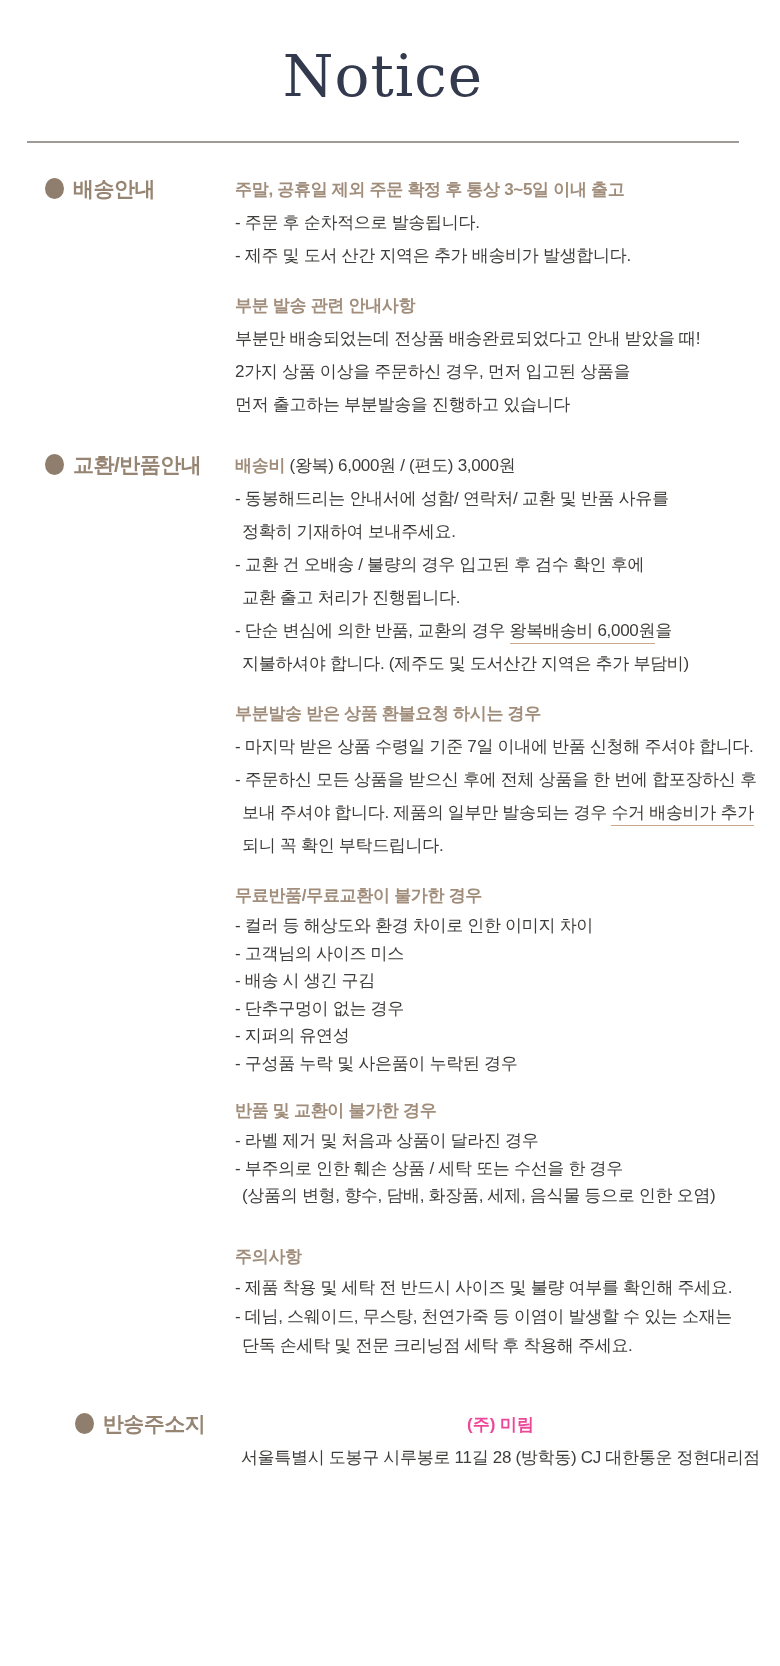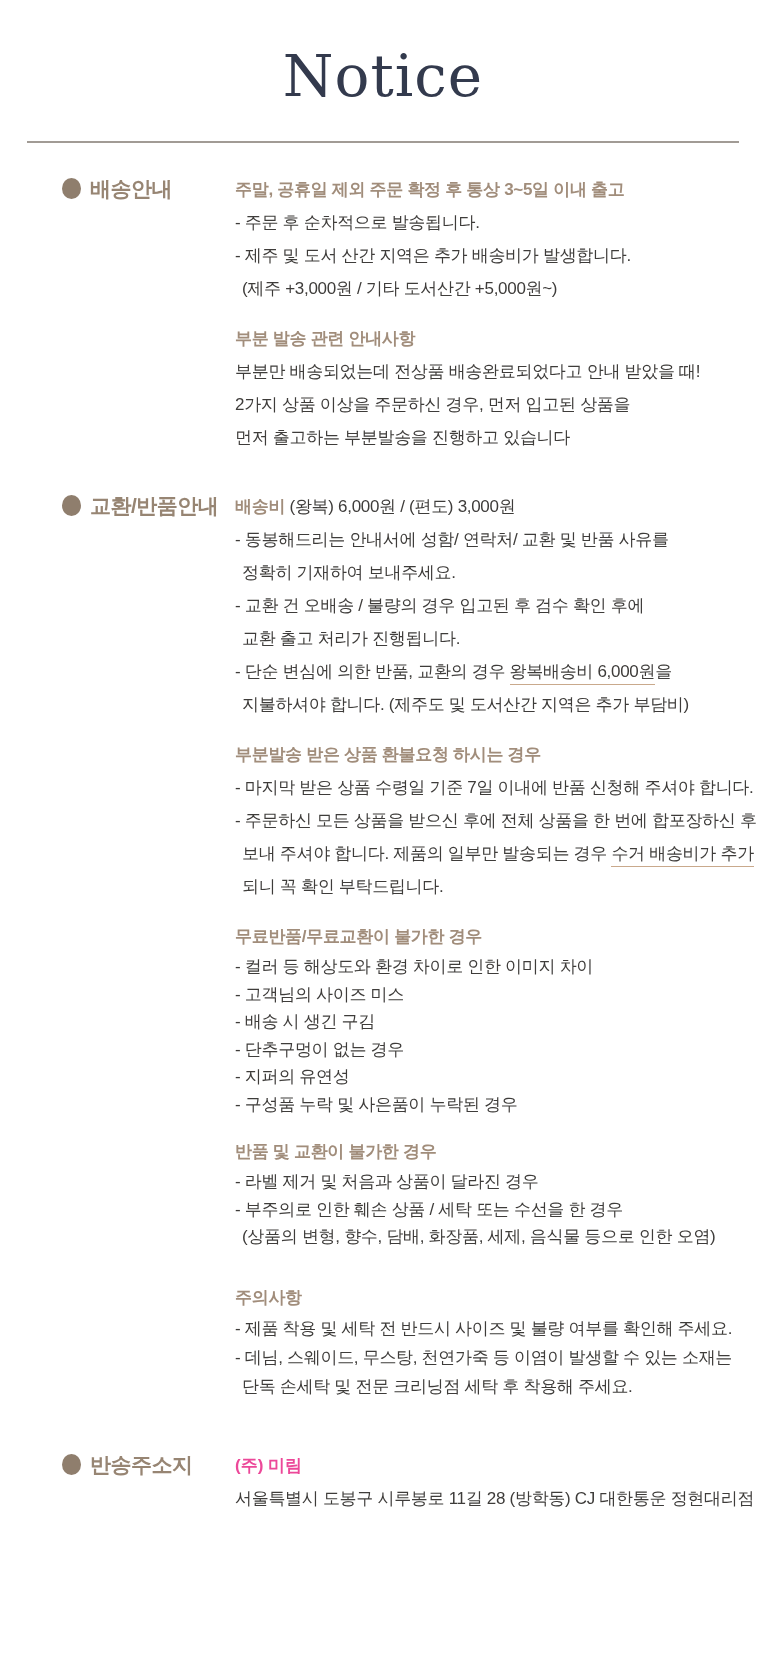--- a/index.html
+++ b/index.html
@@ -27,27 +27,27 @@
     border: none;
     border-top: 2px solid #a19b95;
     margin: 27px 27px 0 27px;
   }
 
   .section {
     display: flex;
     align-items: flex-start;
   }
   .section.first { margin-top: 30px; }
-  .section.second { margin-top: 36px; }
-  .section.third { margin-top: 48px; }
+  .section.second { margin-top: 28px; }
+  .section.third { margin-top: 48px; text-align: center; }
 
   .col-label {
     width: 235px;
     flex: 0 0 235px;
-    padding-left: 62px;
+    padding-left: 45px;
     padding-top: 2px;
     white-space: nowrap;
   }
   .bullet {
     display: inline-block;
     width: 19px;
     height: 21px;
     border-radius: 50%;
     background: #8f7e6d;
     vertical-align: -3px;
@@ -109,21 +109,20 @@
   <hr class="divider">
 
   <section class="section first">
     <div class="col-label">
       <span class="bullet"></span><span class="label">배송안내</span>
     </div>
     <div class="col-content">
       <p class="lead">주말, 공휴일 제외 주문 확정 후 통상 3~5일 이내 출고</p>
       <p class="line">- 주문 후 순차적으로 발송됩니다.</p>
       <p class="line">- 제주 및 도서 산간 지역은 추가 배송비가 발생합니다.</p>
-      <p class="line cont">(제주 +3,000원 / 기타 도서산간 +5,000원~)</p>
 
       <p class="subhead">부분 발송 관련 안내사항</p>
       <p class="line">부분만 배송되었는데 전상품 배송완료되었다고 안내 받았을 때!</p>
       <p class="line">2가지 상품 이상을 주문하신 경우, 먼저 입고된 상품을</p>
       <p class="line">먼저 출고하는 부분발송을 진행하고 있습니다</p>
     </div>
   </section>
 
   <section class="section second">
     <div class="col-label">

